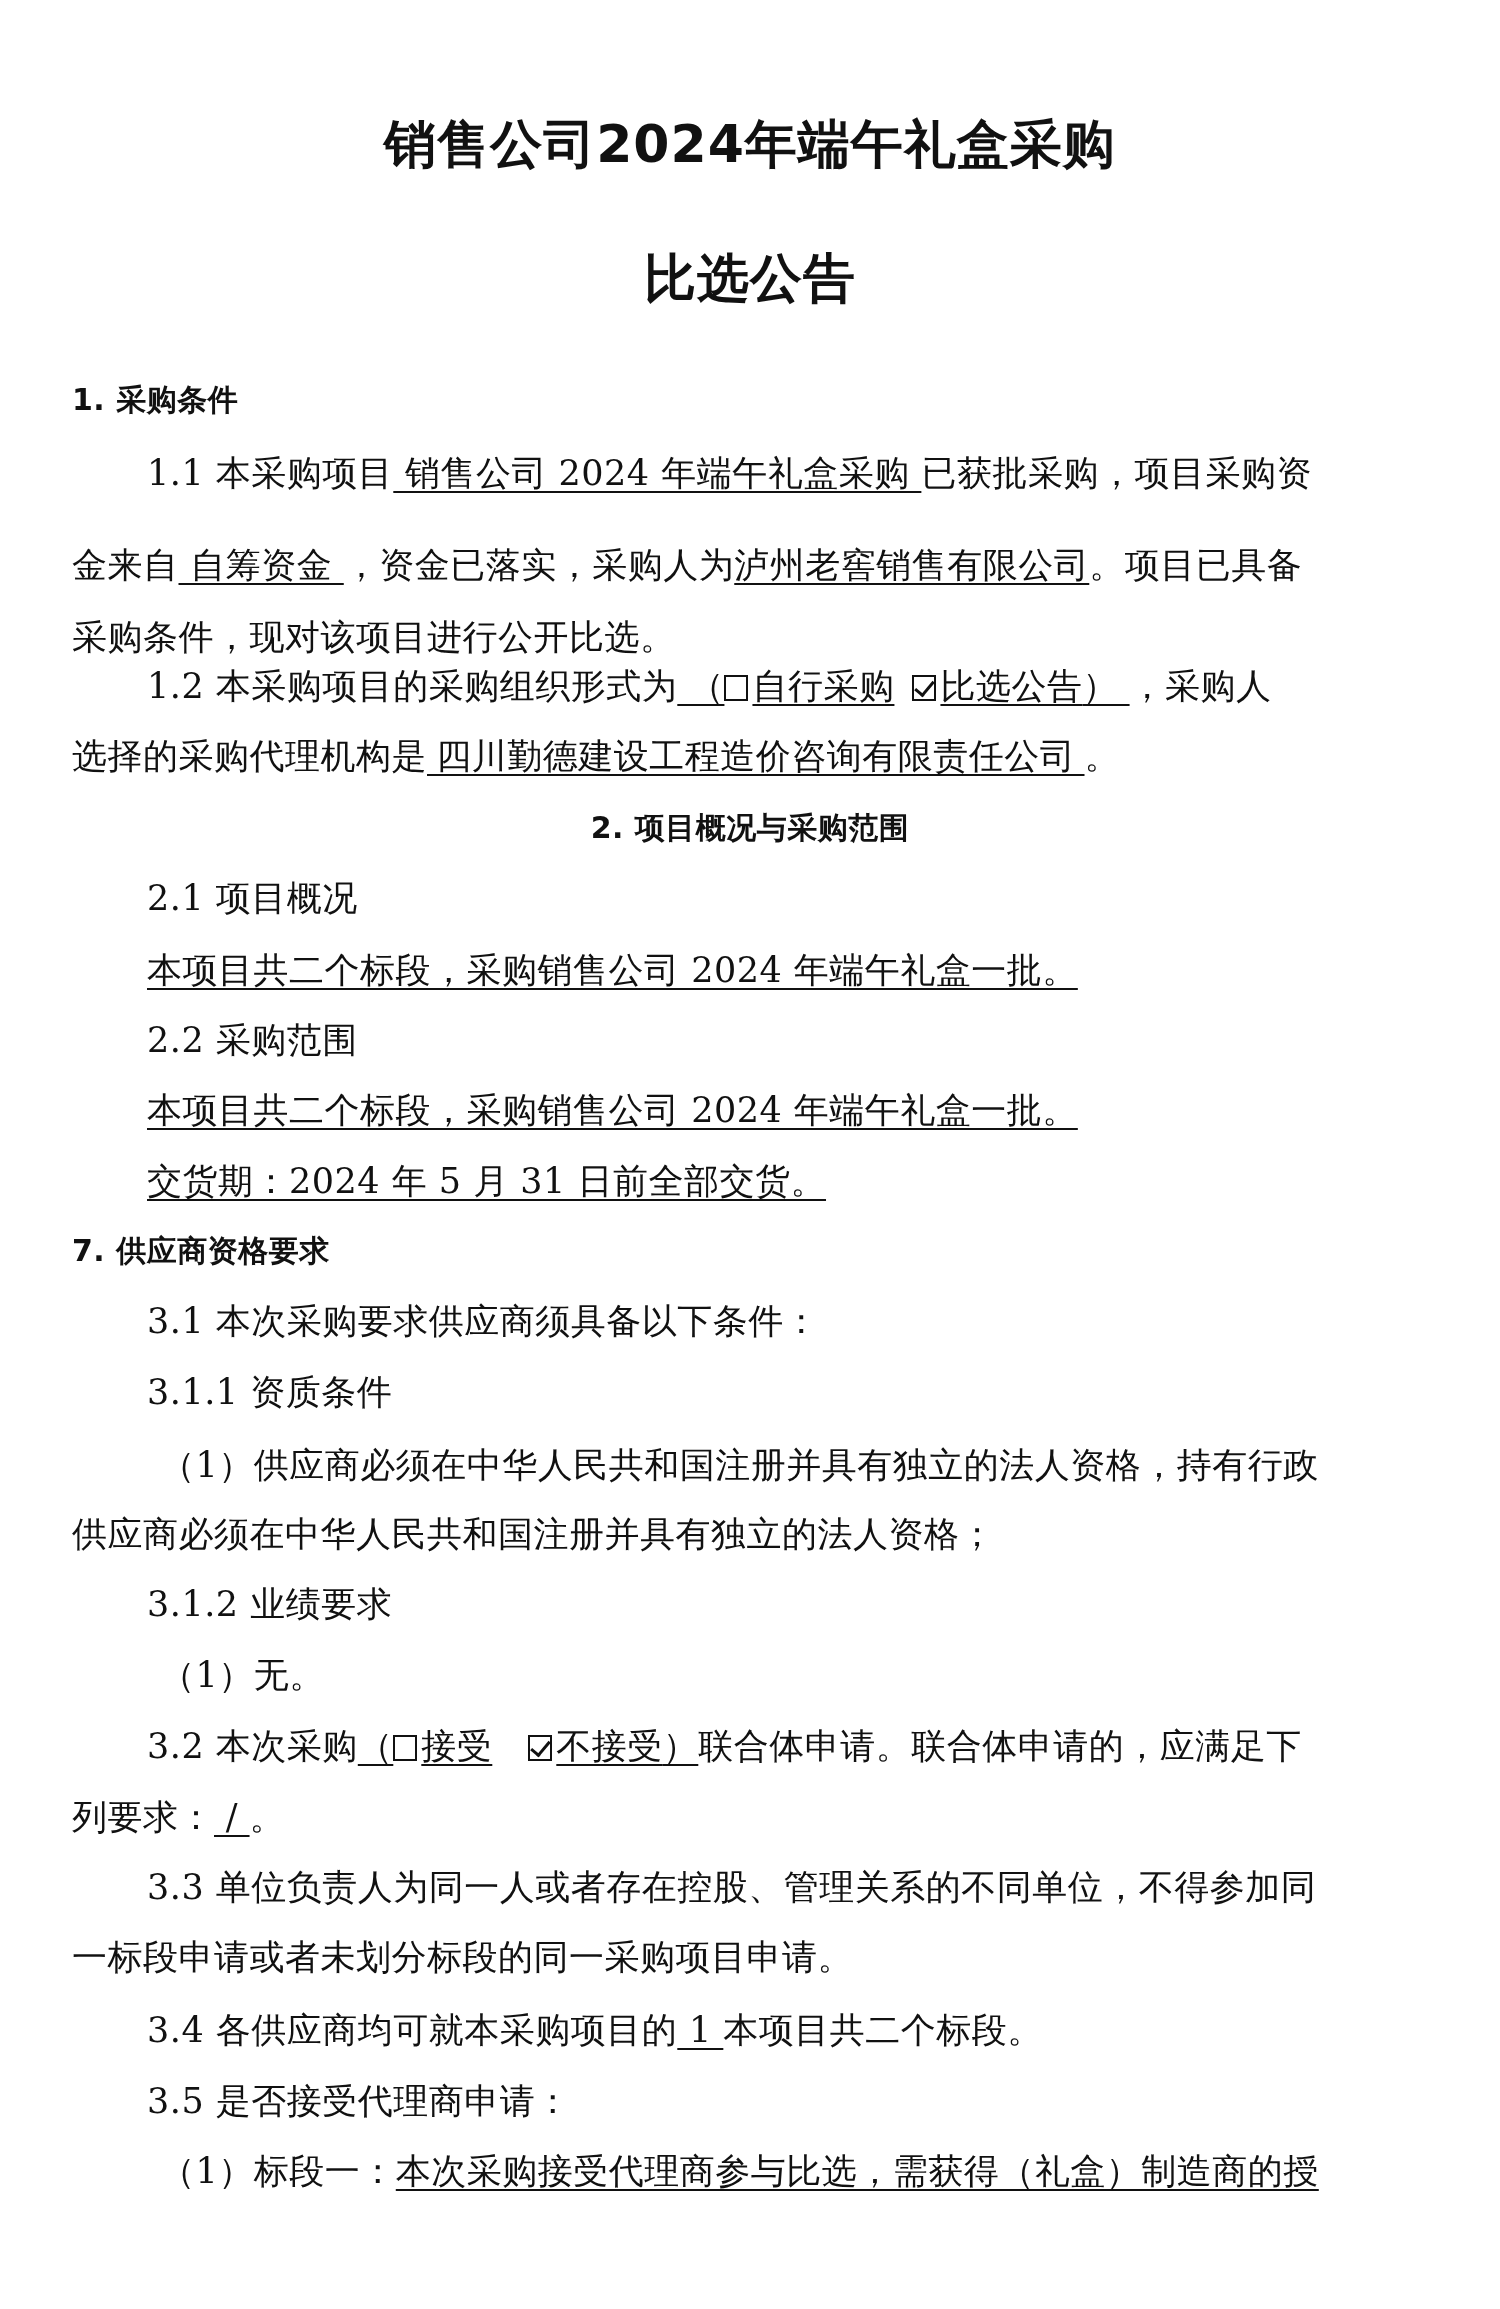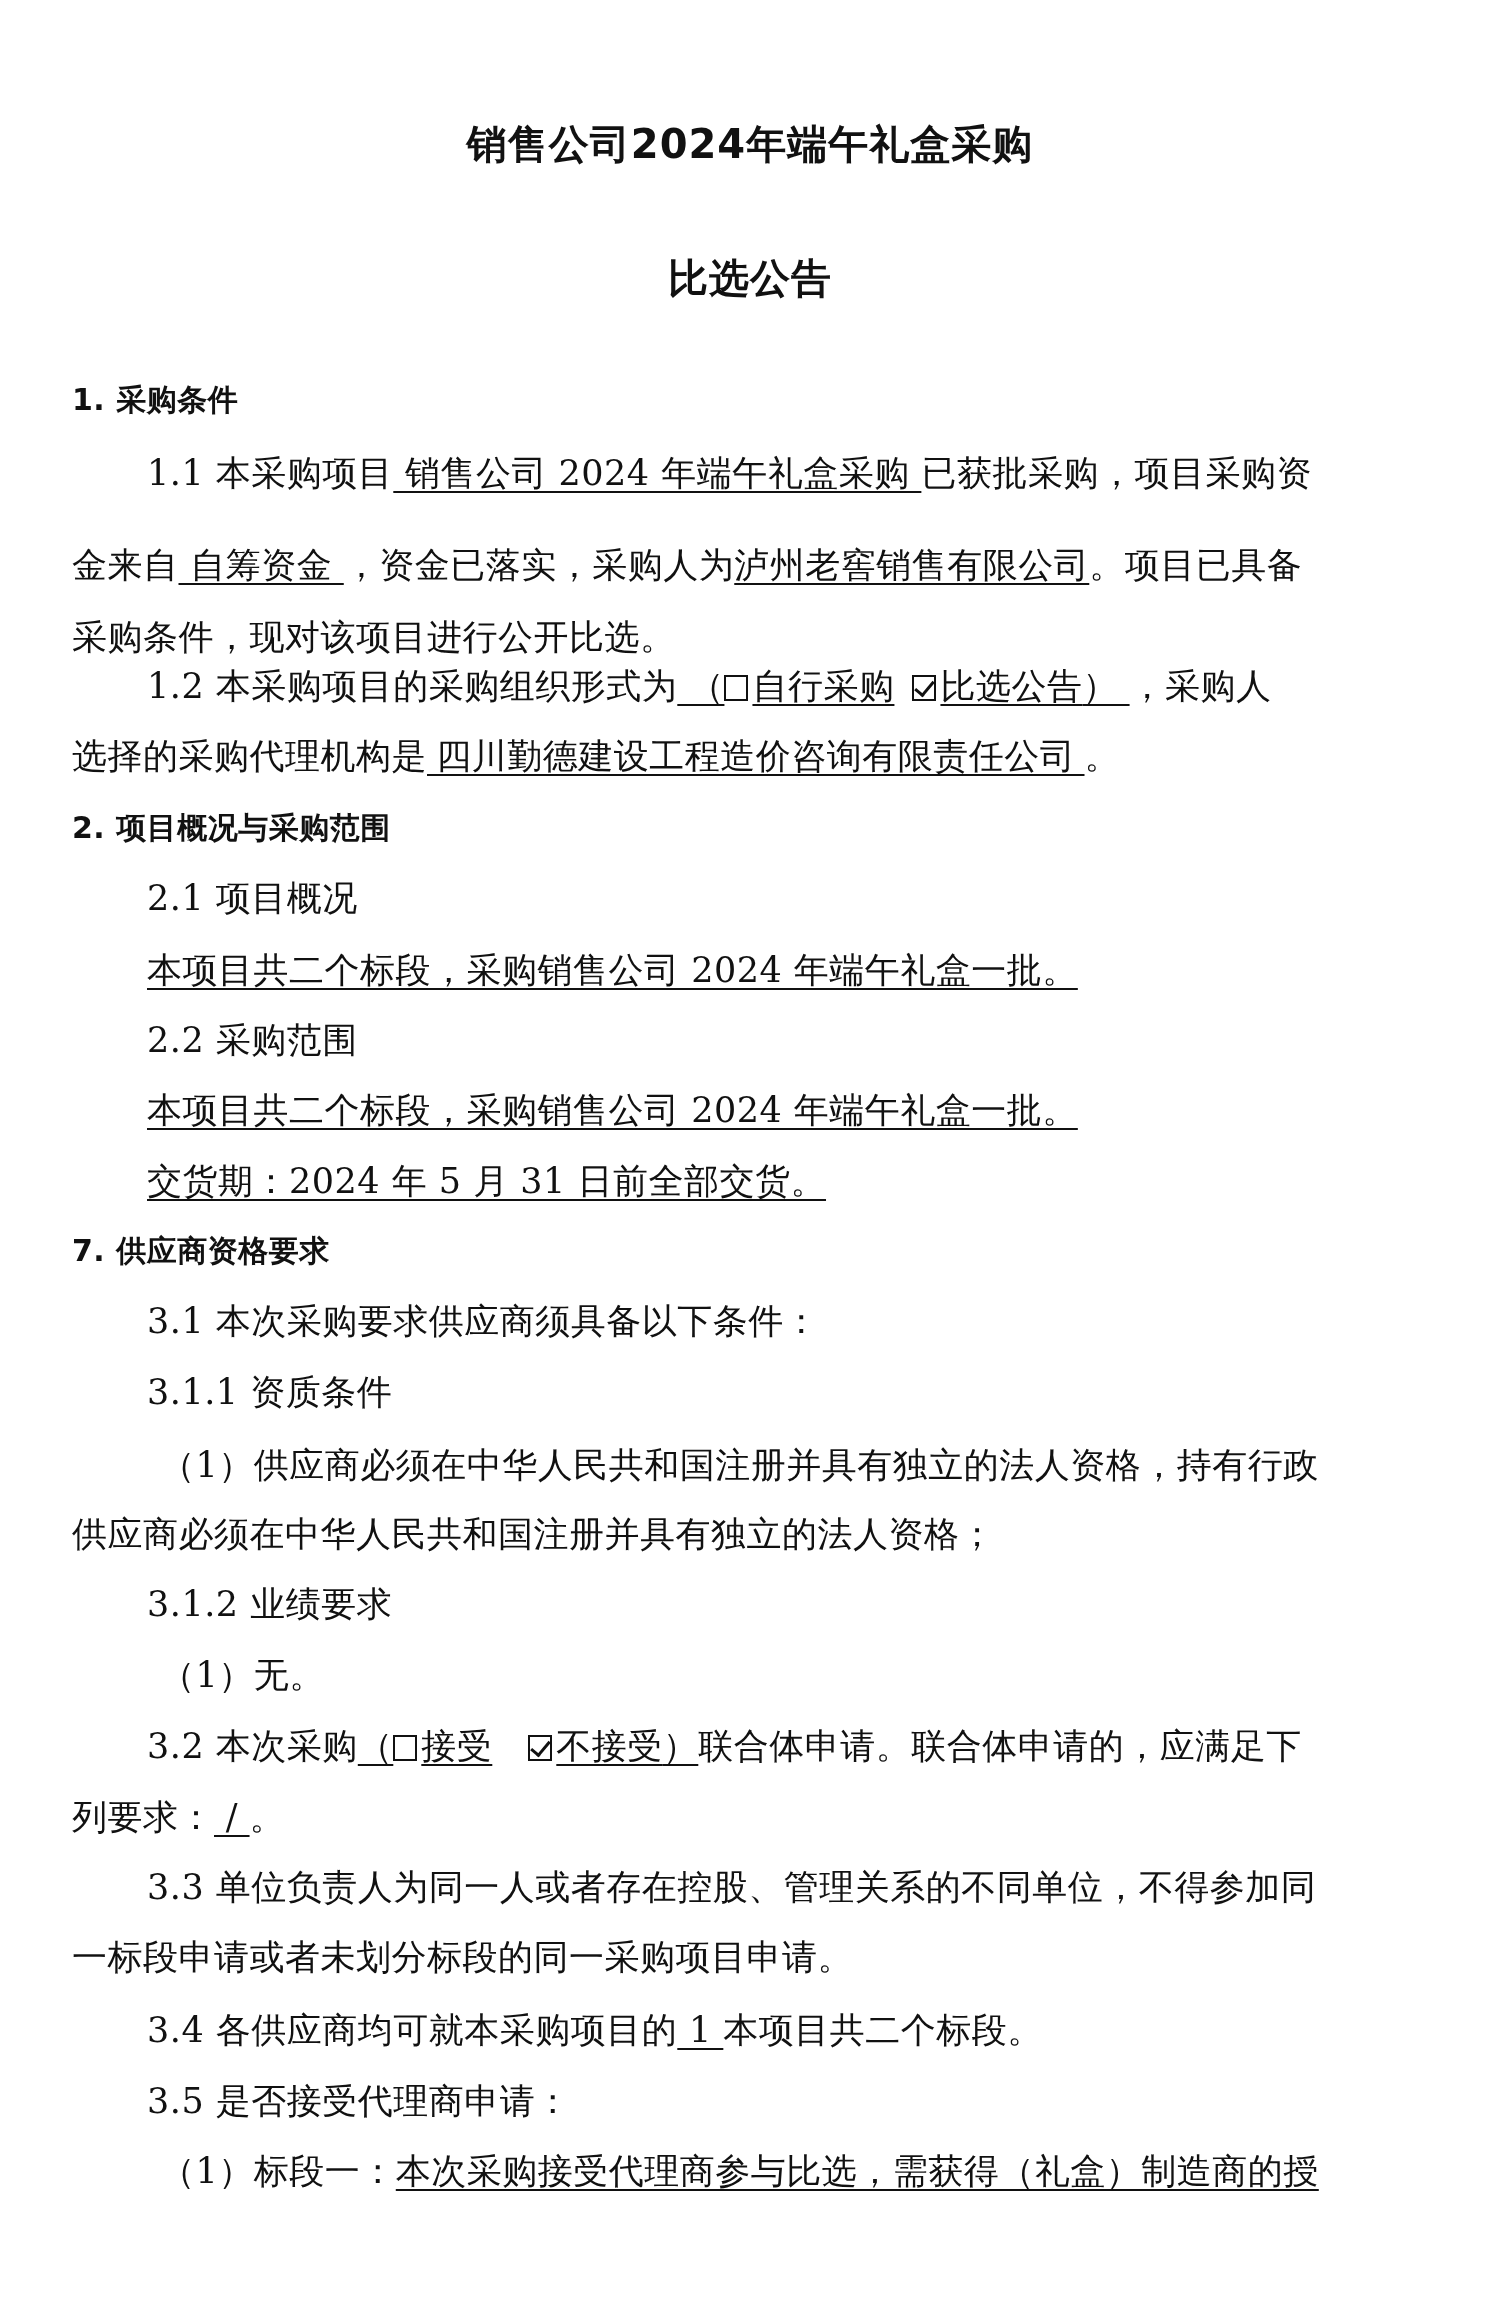--- a/index.html
+++ b/index.html
@@ -1,20 +1,20 @@
 <!DOCTYPE html>
 <html><head>
 <meta charset="utf-8">
 <style>
   html, body { margin: 0; padding: 0; background: #ffffff; }
   body { width: 1500px; height: 2309px; overflow: hidden; position: relative;
          font-family: "DejaVu Serif", "Liberation Serif", serif; color: #111; }
   .title { position: absolute; left: 0; width: 1500px; text-align: center;
            font-family: "DejaVu Sans", "Liberation Sans", sans-serif; font-weight: bold;
-           font-size: 40px; letter-spacing: 1px; line-height: 80px; }
+           font-size: 52px; letter-spacing: 1px; line-height: 80px; }
   .line { position: absolute; left: 72px; width: 1356px; font-size: 35px; line-height: 50px;
           white-space: nowrap; letter-spacing: 0.5px; }
   .ind { left: 147px; }
   .ind2 { left: 160px; }
   .h { font-weight: bold; font-family: "DejaVu Sans", "Liberation Sans", sans-serif; font-size: 30px; }
   .u { text-decoration: underline; text-decoration-thickness: 2px; text-underline-offset: 6px; }
   .box { display: inline-block; width: 24px; height: 26px; border: 2px solid #111; vertical-align: -3px; margin-right: 4px; box-sizing: border-box; position: relative; }
   .box.checked::after { content: ""; position: absolute; left: 5px; top: 0px; width: 8px; height: 16px;
           border-right: 3px solid #111; border-bottom: 3px solid #111; transform: rotate(40deg); }
   .gap { display: inline-block; width: 36px; }
@@ -37,21 +37,21 @@
   </div>
   <div class="line" style="top:612px;">采购条件，现对该项目进行公开比选。</div>
 
   <div class="line ind" style="top:661px;">
     <span>1.2 本采购项目的采购组织形式为</span><span class="u"><span>  （</span><span class="box"></span><span>自行采购</span><span class="gap" style="width:18px;"></span><span class="box checked"></span><span>比选公告</span><span>）  </span></span><span>，采购人</span>
   </div>
   <div class="line" style="top:732px;font-family:Liberation Serif, serif;">
     <span>选择的采购代理机构是</span><span class="u"> 四川勤德建设工程造价咨询有限责任公司 </span><span>。</span>
   </div>
 
-  <div class="line h" style="top:803px;">2. 项目概况与采购范围</div>
+  <div class="line h" style="top:803px;text-align:center;">2. 项目概况与采购范围</div>
   <div class="line ind" style="top:873px;">2.1  项目概况</div>
   <div class="line ind" style="top:945px;"><span class="u">本项目共二个标段，采购销售公司 2024 年端午礼盒一批。</span></div>
   <div class="line ind" style="top:1015px;">2.2  采购范围</div>
   <div class="line ind" style="top:1085px;"><span class="u">本项目共二个标段，采购销售公司 2024 年端午礼盒一批。</span></div>
   <div class="line ind" style="top:1156px;"><span class="u">交货期：2024 年 5 月 31 日前全部交货。</span></div>
 
   <div class="line h" style="top:1226px;">7. 供应商资格要求</div>
   <div class="line ind" style="top:1296px;">3.1  本次采购要求供应商须具备以下条件：</div>
   <div class="line ind" style="top:1367px;">3.1.1 资质条件</div>
   <div class="line ind2" style="top:1440px;">（1）供应商必须在中华人民共和国注册并具有独立的法人资格，持有行政</div>

